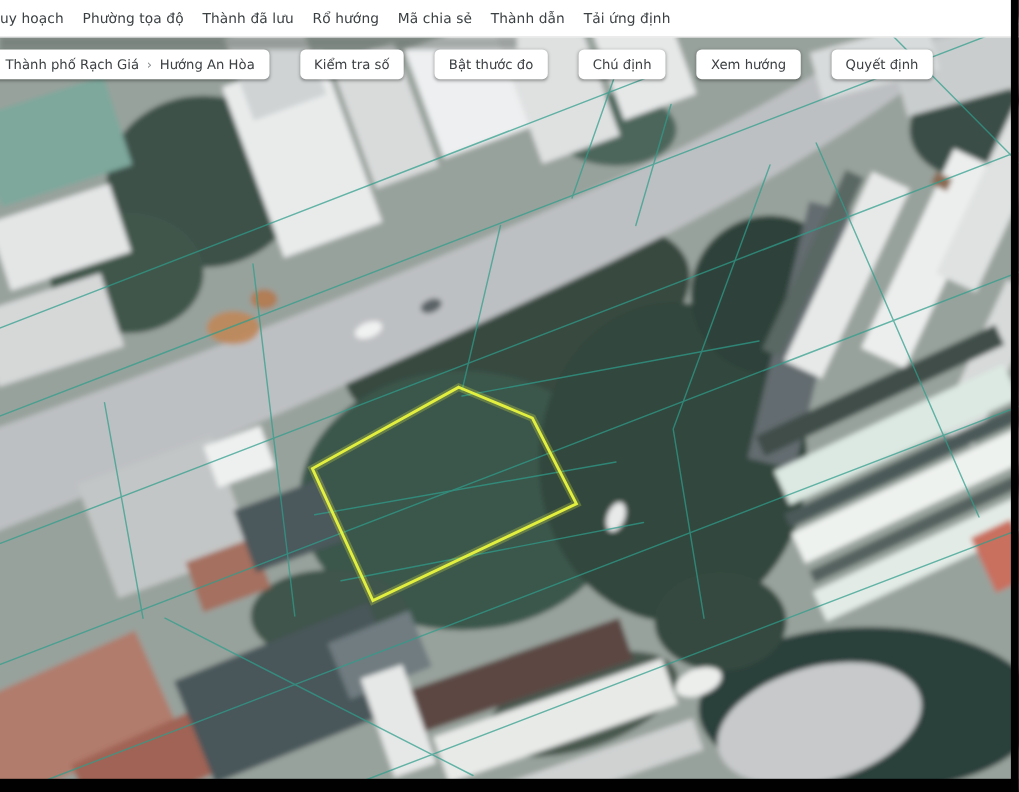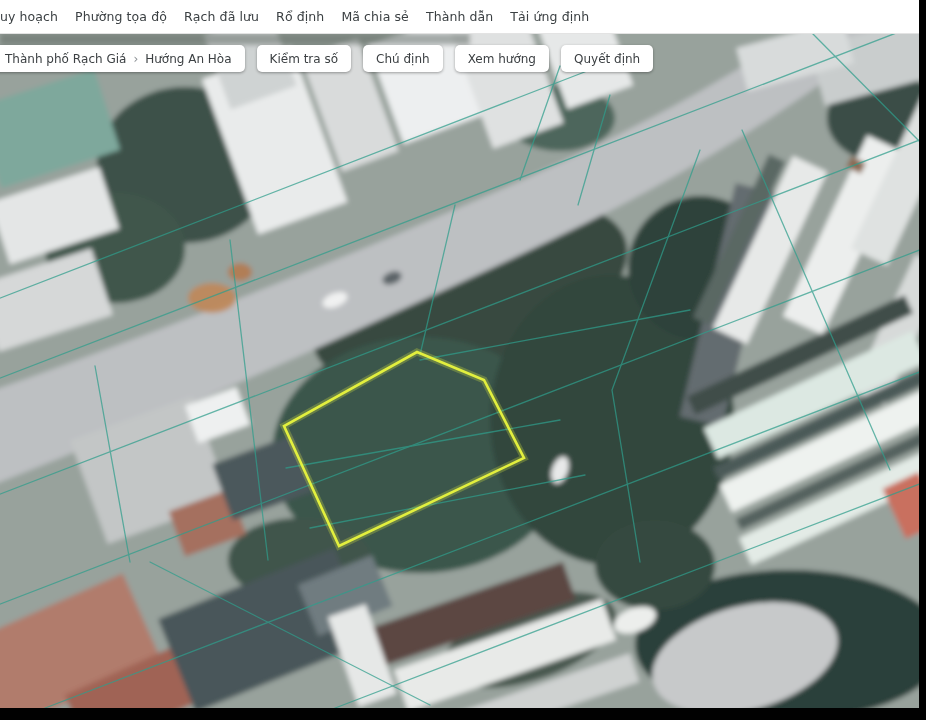--- a/index.html
+++ b/index.html
@@ -15,21 +15,21 @@
            display:flex;align-items:center;gap:17px;white-space:nowrap;
            border-bottom:1px solid #e3e3e3;z-index:30;}
   .menu-item{font-size:12.5px;color:#3b4043;font-weight:500;cursor:pointer;letter-spacing:.1px;}
   .menu-item:first-child{margin-left:-10px;}
 
   
   .toolbar{position:absolute;left:0;top:45px;width:926px;display:flex;align-items:center;
            gap:12px;z-index:20;white-space:nowrap;text-align:center;}
   .pill{background:#ffffff;border-radius:5px;height:27px;display:flex;align-items:center;
         padding:0 13px;font-size:12px;color:#3c4043;font-weight:500;
-        box-shadow:0 1px 3px rgba(0,0,0,.35);cursor:pointer;flex:0 0 auto;}
+        box-shadow:0 1px 3px rgba(0,0,0,.35);cursor:pointer;flex:0 0 auto;margin-left:16px;}
   .pill.breadcrumb{margin-left:-8px;gap:7px;cursor:default;}
   .crumb-sep{color:#8a8f94;font-size:12px;}
   .pill.dropdown{gap:8px;}
   .chev{display:block;}
 
   
   .bar-bottom{position:absolute;left:0;top:708px;width:926px;height:12px;background:#010101;z-index:40;}
   .bar-right{position:absolute;left:919px;top:0;width:7px;height:720px;background:#010101;z-index:40;}
 </style>
 </head>
@@ -213,39 +213,42 @@
       <path d="M 150 562 L 430 705"></path>
     </g>
 
     <polygon fill="none" stroke="#e9f63e" stroke-width="7" opacity="0.25" points="417,352 484,380 524,458 339,546 284,426"></polygon>
     <polygon fill="none" stroke="#e9f63e" stroke-width="2.6" opacity="0.95" stroke-linejoin="miter" points="417,352 484,380 524,458 339,546 284,426"></polygon>
   </svg>
 
   <div class="menubar">
     <span class="menu-item">Quy hoạch</span>
     <span class="menu-item">Phường tọa độ</span>
-    <span class="menu-item">Rạch đã lưu</span>
-    <span class="menu-item">Rổ định</span>
+    <span class="menu-item">Thành đã lưu</span>
+    <span class="menu-item">Rổ hướng</span>
     <span class="menu-item">Mã chia sẻ</span>
     <span class="menu-item">Thành dẫn</span>
     <span class="menu-item">Tải ứng định</span>
   </div>
 
   <div class="toolbar">
 
     <div class="pill breadcrumb">
       <span>Thành phố Rạch Giá</span>
       <span class="crumb-sep">›</span>
       <span>Hướng An Hòa</span>
     </div>
 
     <div class="pill">
       <span>Kiểm tra số</span>
     </div>
 
+    <div class="pill">
+      <span>Bật thước đo</span>
+    </div>
 
     <div class="pill">
       <span>Chú định</span>
     </div>
 
     <div class="pill">
       <span>Xem hướng</span>
     </div>
 
 

